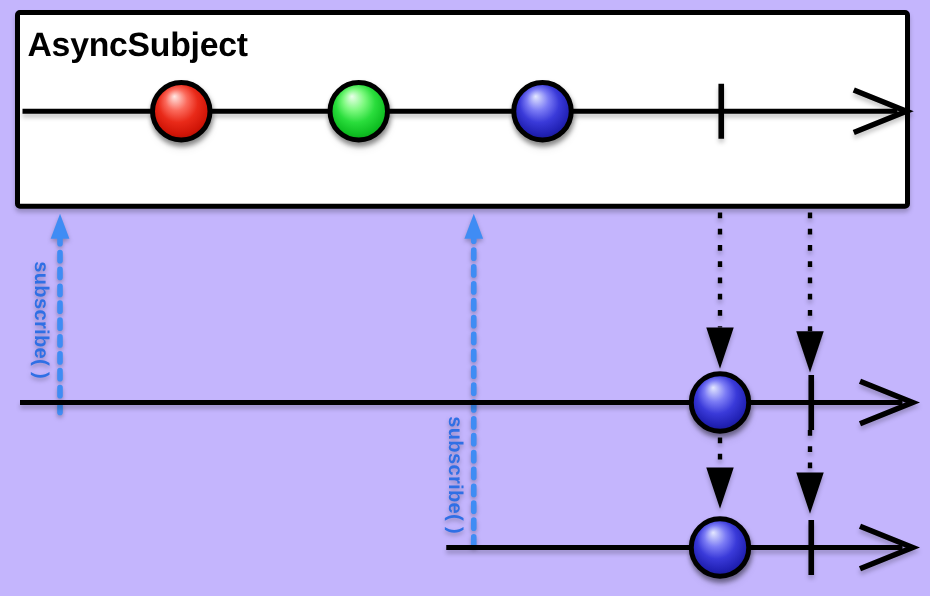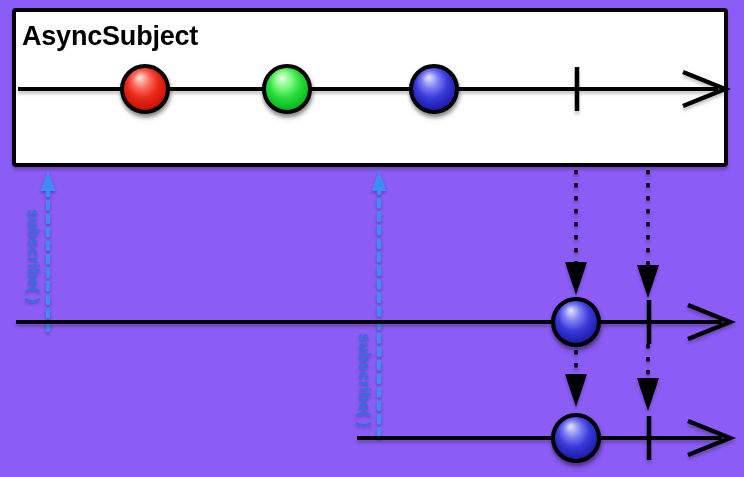--- a/index.html
+++ b/index.html
@@ -1,17 +1,17 @@
 <!DOCTYPE html>
 <html><head>
 <meta charset="utf-8">
 <style>
   html,body{margin:0;padding:0;background:#ffffff;}
   body{width:744px;height:477px;overflow:hidden;font-family:"Liberation Sans",sans-serif;}
-  .stage{position:relative;width:744px;height:477px;background:#8b5cf6;}
+  .stage{position:relative;width:744px;height:477px;background:#c4b5fd;}
   svg{display:block;}
   .shadow-strong{filter:drop-shadow(1px 3.5px 2px rgba(0,0,0,.33));}
   .shadow-soft{filter:drop-shadow(0px 3px 1.5px rgba(0,0,0,.22));}
   .shadow-blue{filter:drop-shadow(0px 2px 1.5px rgba(0,0,0,.28));}
   text{user-select:none;}
 </style>
 </head>
 <body>
 
 <div class="stage">

